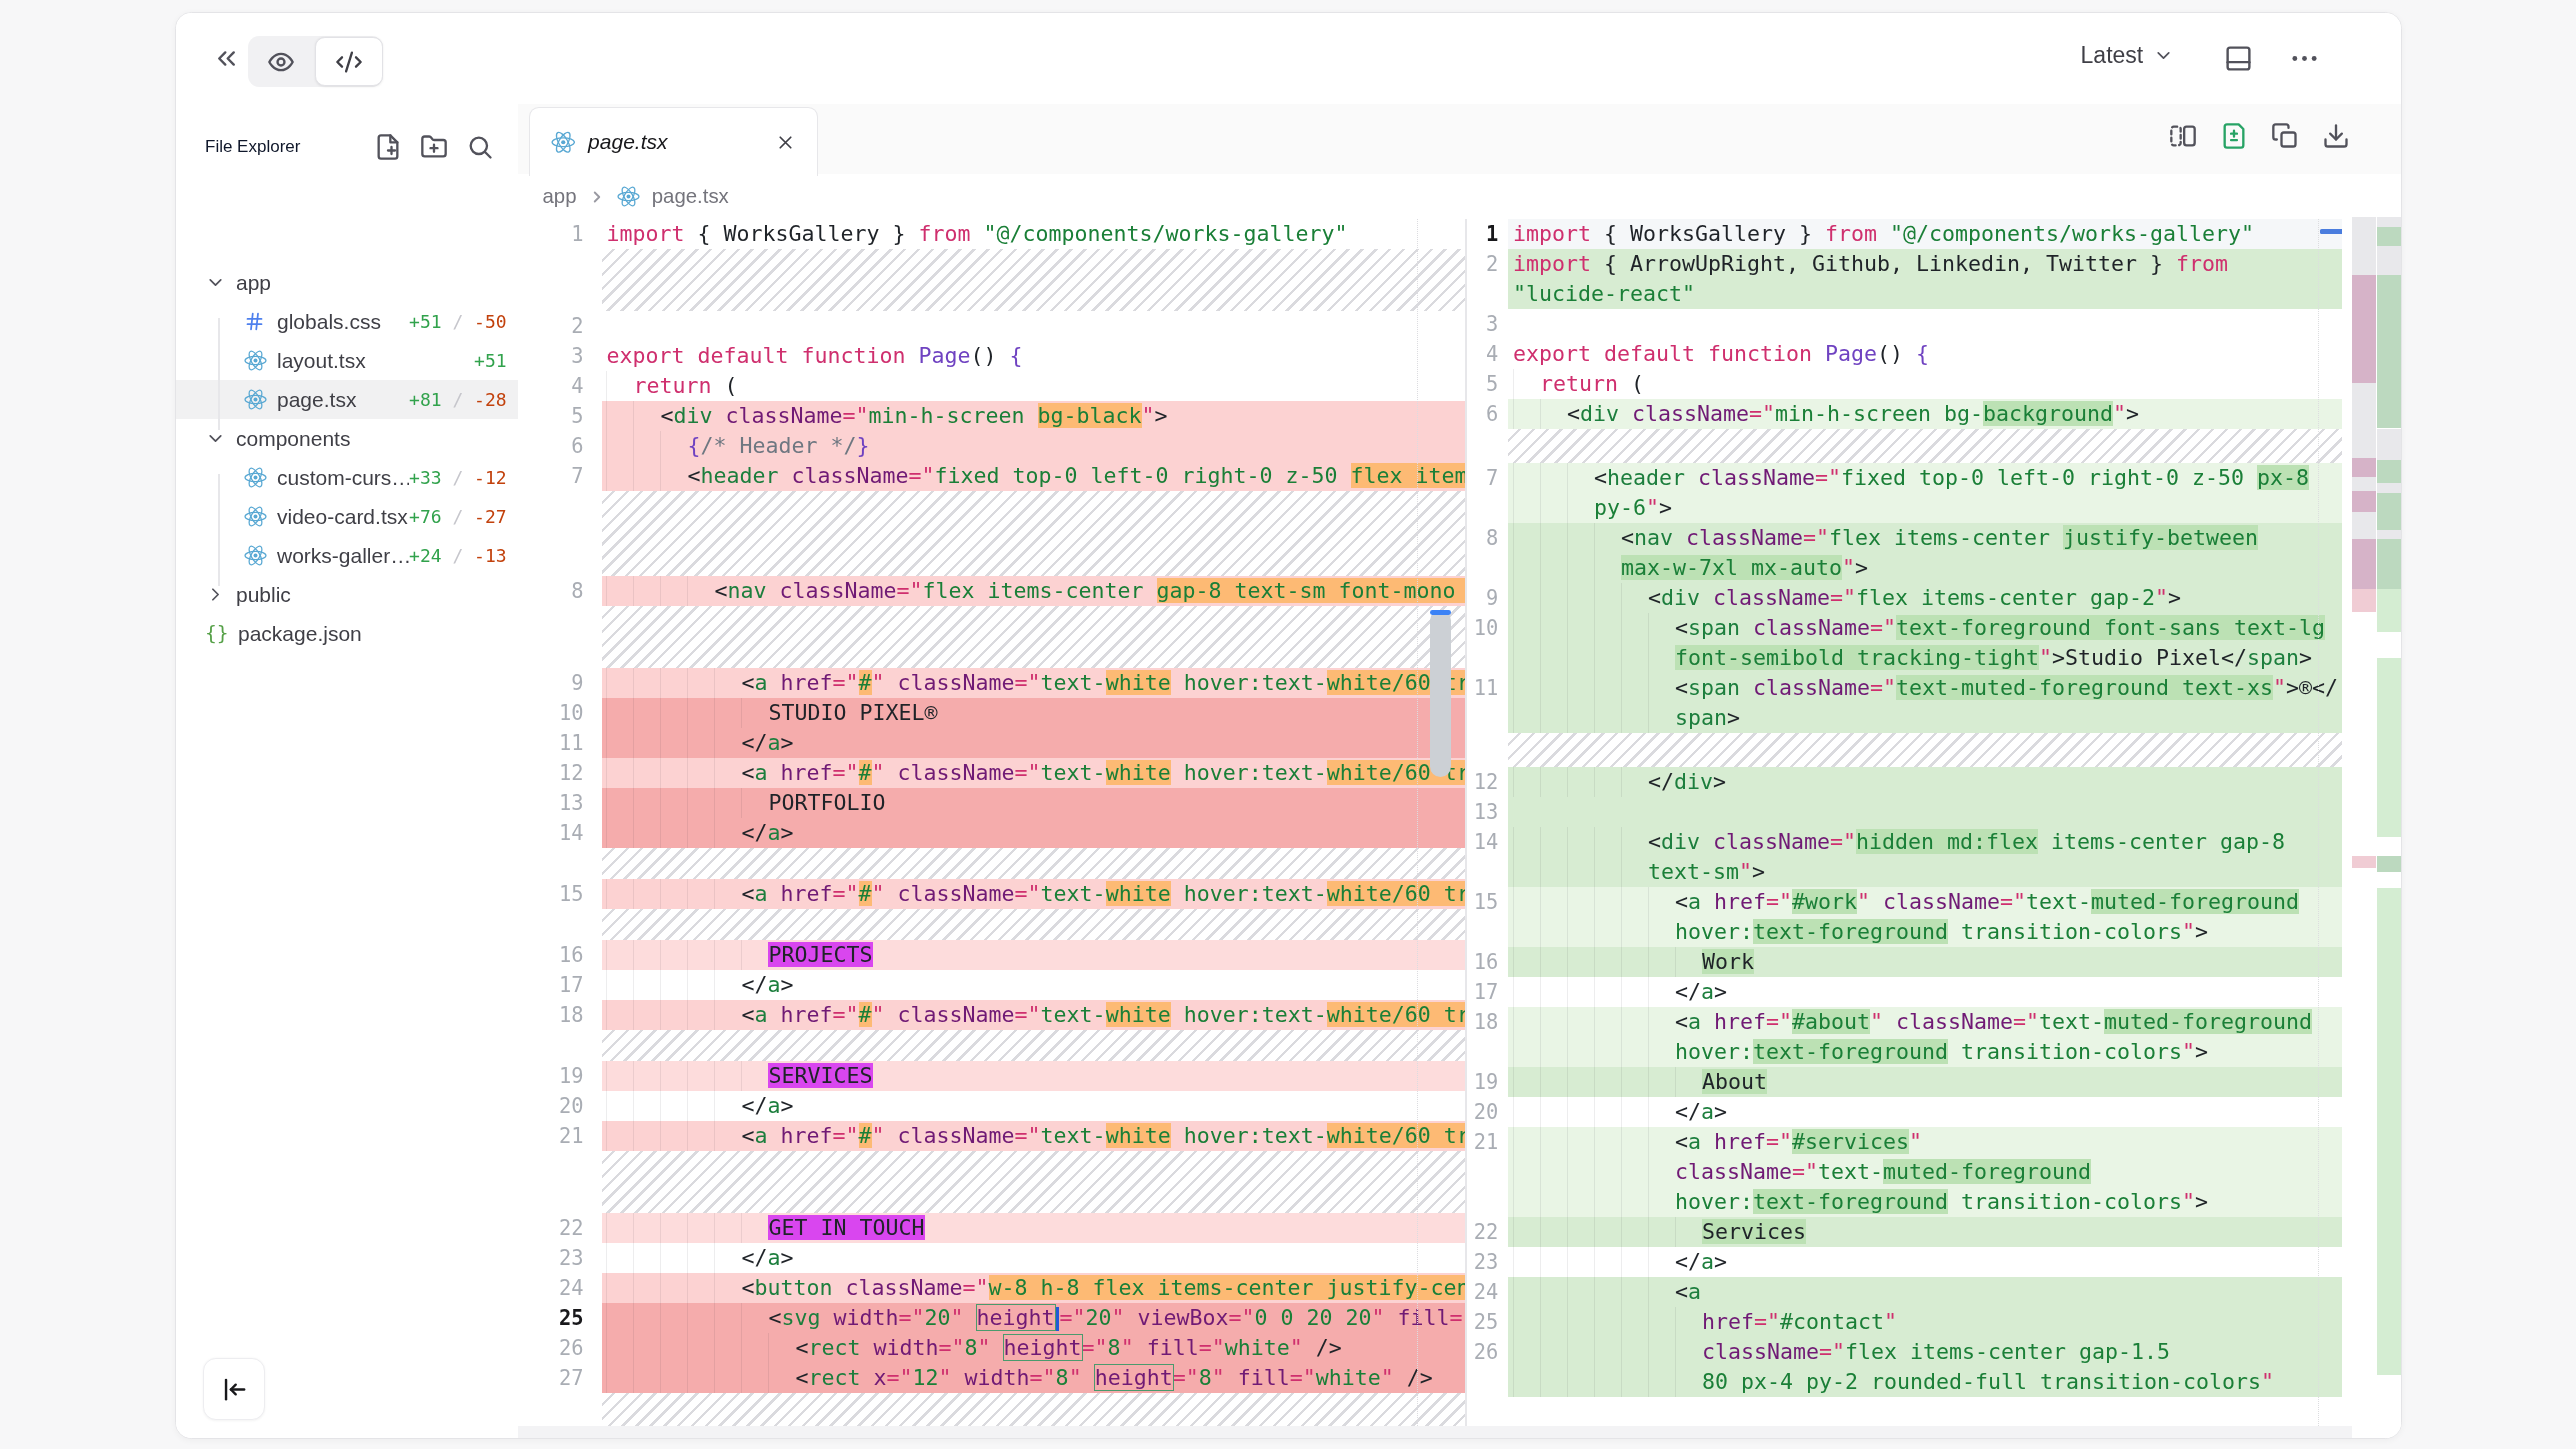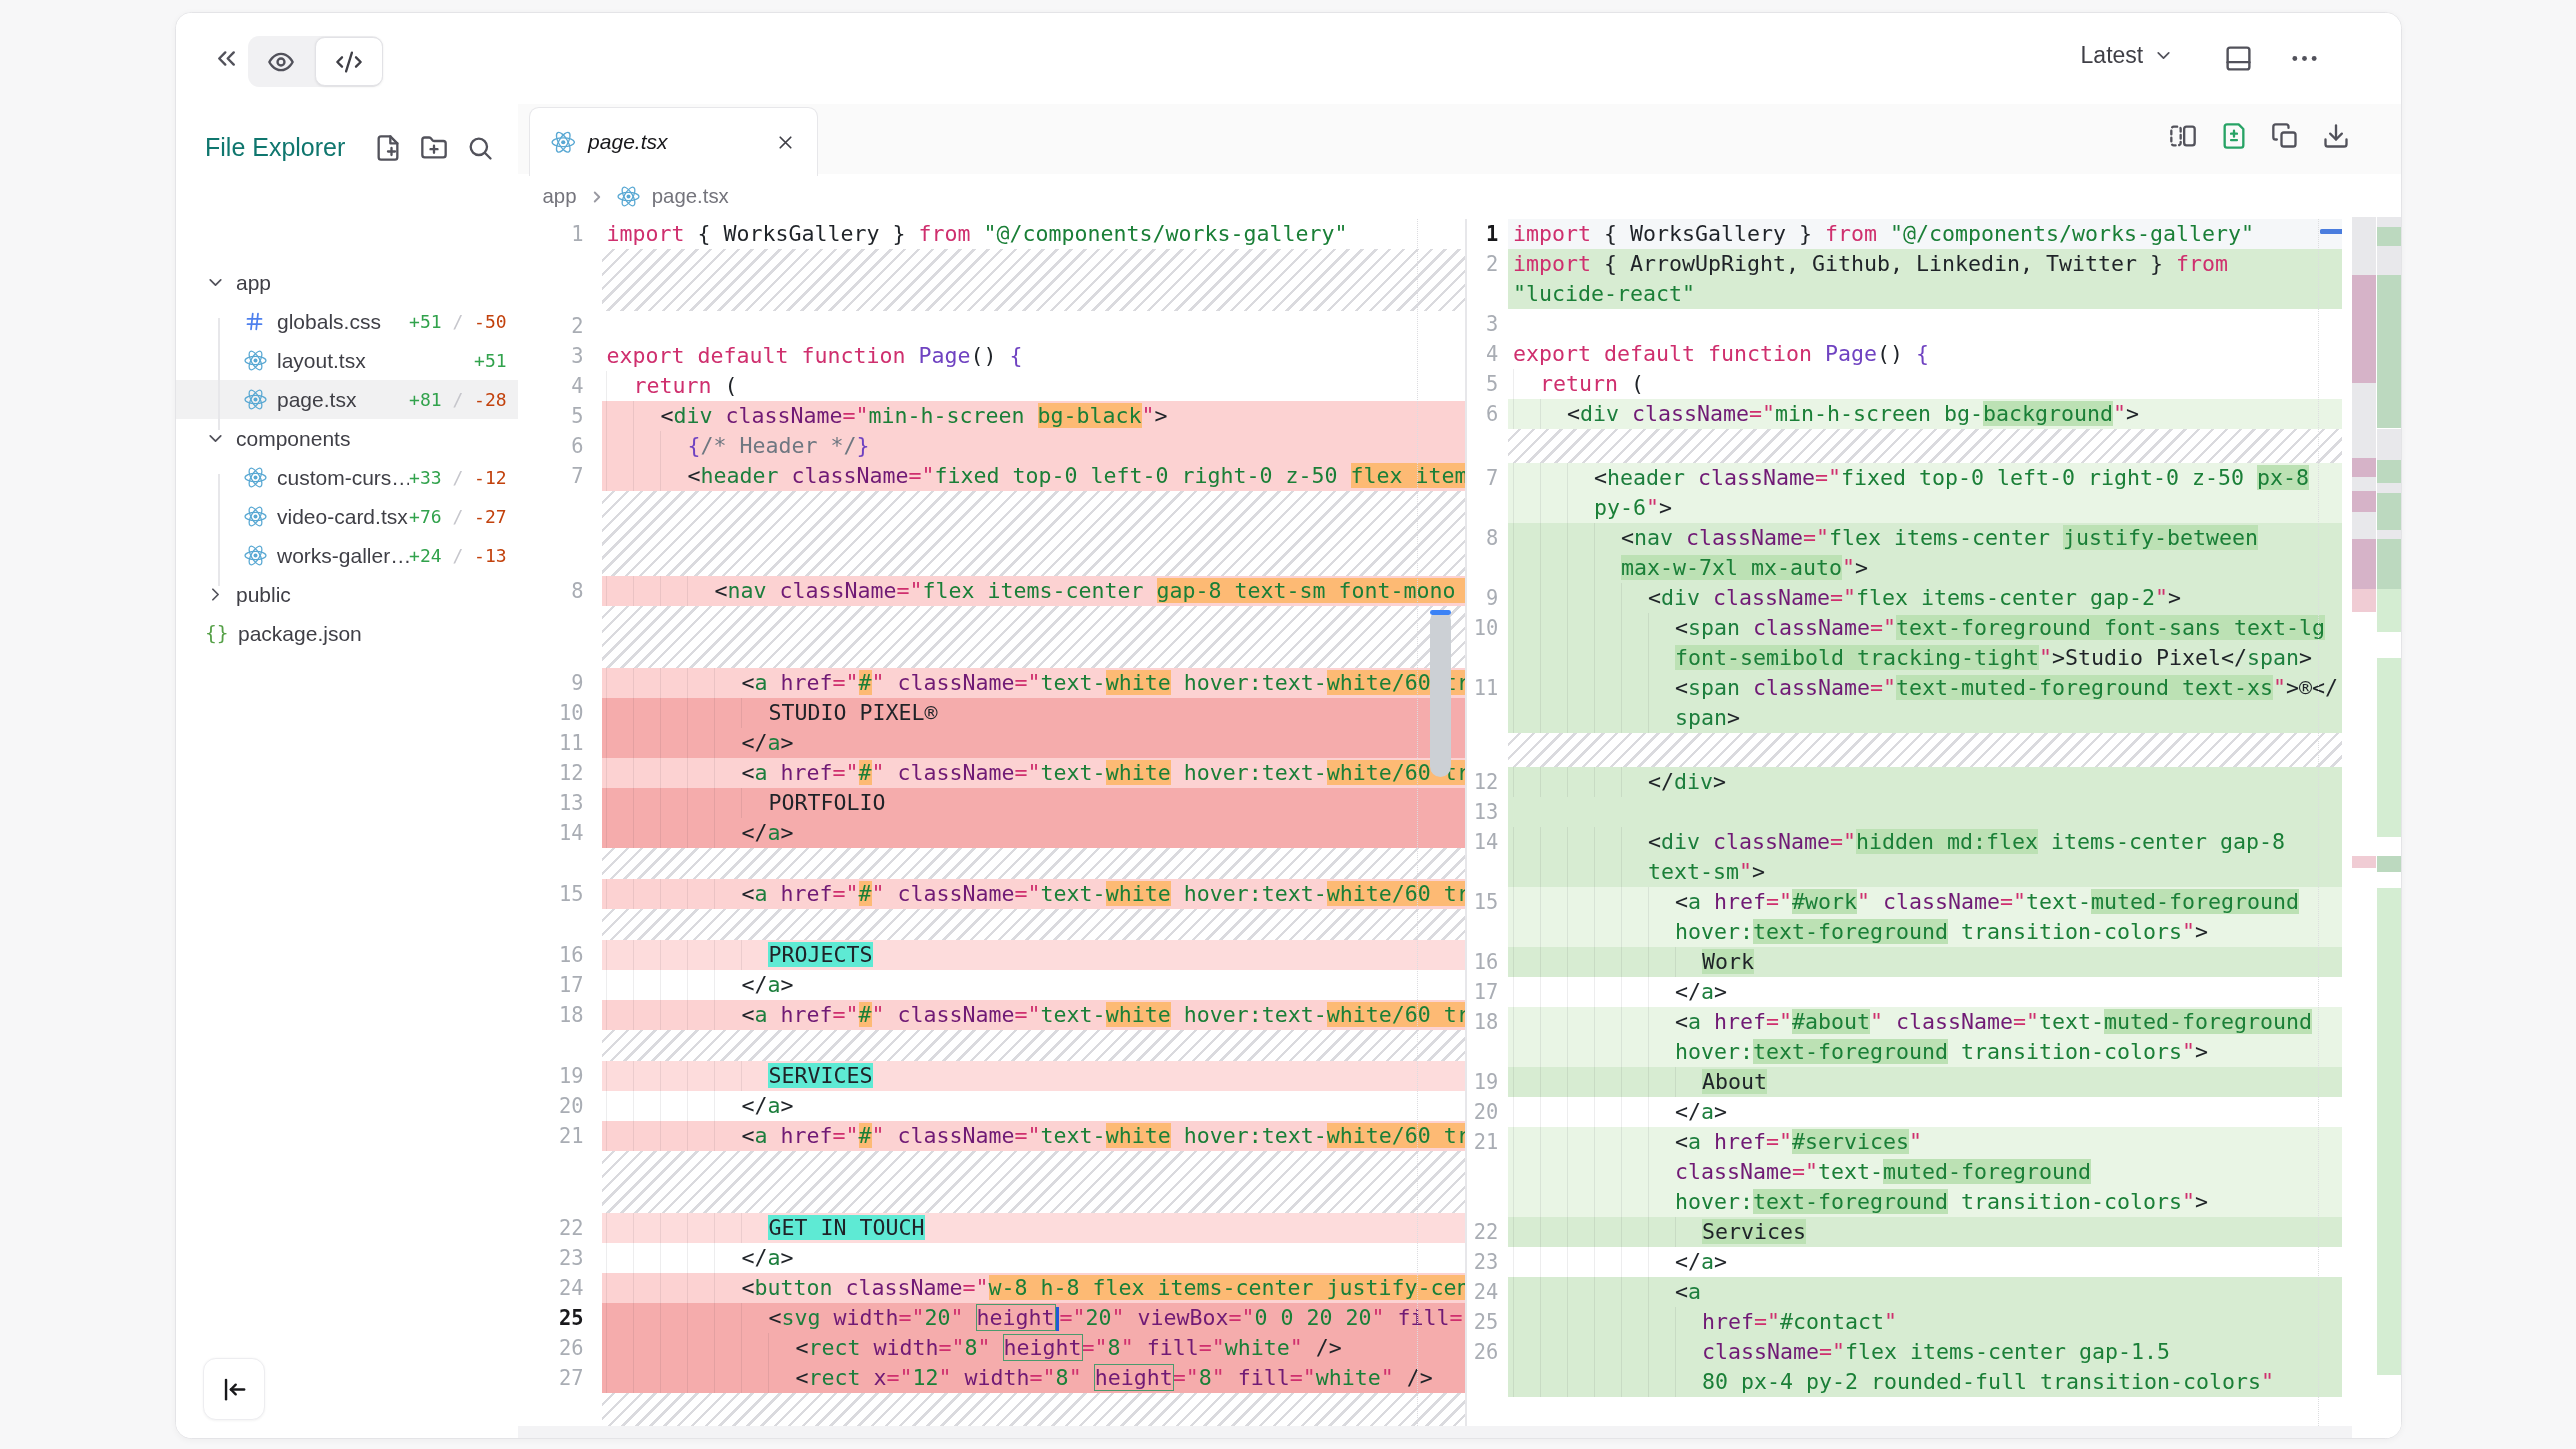--- a/index.html
+++ b/index.html
@@ -8,21 +8,21 @@
   
   .hdr{position:absolute;left:0;top:0;width:100%;height:91px;border-bottom:1.6px solid #e7e7ea;background:#fff;}
   .hdr .ic{position:absolute;color:#52525b;}
   .seg{position:absolute;left:72px;top:23px;width:135px;height:51px;background:#f1f1f3;border-radius:11.4px;display:flex;align-items:center;}
   .seg .cell{width:67px;height:51px;display:flex;align-items:center;justify-content:center;}
   .seg .cell.on{background:#fff;border:1.6px solid #e2e2e6;border-radius:9.8px;box-shadow:0 0.8px 2.4px rgba(0,0,0,.08);height:47px;}
   .latest{position:absolute;right:227px;top:29px;font-size:23px;color:#3f3f46;display:flex;align-items:center;gap:9.8px;}
   
   .sb{position:absolute;left:0;top:91px;width:342px;bottom:0;background:#fff;border-right:1.6px solid #ececef;}
   .sb-h{position:absolute;left:29px;top:29px;right:24.5px;display:flex;align-items:center;}
-  .sb-title{font-size:25px;color:#0f766e;flex:1;}
+  .sb-title{font-size:17px;color:#0f172a;flex:1;}
   .sb-h .ic{margin-left:18px;color:#52525b;cursor:pointer;}
   .tree{position:absolute;left:0;top:159px;right:0;}
   .trow{height:39px;display:flex;align-items:center;padding-left:29px;font-size:21px;color:#3f3f46;cursor:pointer;position:relative;}
   .trow.sel{background:#f1f1f2;}
   .trow .twist{width:31px;display:flex;align-items:center;}
   .trow.lvl1{padding-left:68px;}
   .trow .ficon{width:33px;display:flex;align-items:center;}
   .trow .lbl{flex:1;white-space:nowrap;overflow:hidden;}
   .badge{font-family:"DejaVu Sans Mono",monospace;font-size:18px;padding-right:11.4px;white-space:nowrap;}
   .b-add{color:#31a24c;} .b-sl{color:#c6c6cc;} .b-del{color:#c2410c;}
@@ -46,21 +46,21 @@
   .crow{display:flex;}
   .gut{width:82px;flex:none;text-align:right;padding-right:18px;box-sizing:border-box;color:#a9adb4;font-family:"DejaVu Sans Mono",monospace;font-size:20.4px;line-height:30px;background:#fff;}
   .rp .gut{width:41px;padding-right:9.8px;}
   .gut.gact{color:#18181b;font-weight:bold;}
   .code{flex:1;font-family:"DejaVu Sans Mono",monospace;font-size:21.6px;line-height:30px;white-space:pre;overflow:hidden;padding-left:4.9px;}
   .crow,.code{height:30px;}
   .crow.hrow,.crow.hrow .code{height:auto;}
   .code.hatch{background:repeating-linear-gradient(135deg,#ffffff 0 7.3px,#dadade 7.3px 9.8px);}
   .code.del{background:#fcd2d2;} .code.delL{background:#fddcdc;} .code.delD{background:#f5acac;}
   .code.add{background:#d7ecd2;} .code.addL{background:#e9f5e5;} .code.cur{background:#f5f7f9;}
-  .code.del .hl{background:#fdba74;} .code.delL .hl{background:#5eead4;}
+  .code.del .hl{background:#fdba74;} .code.delL .hl{background:#d946ef;}
   .code.add .hl,.code.addL .hl{background:#bce1b4;}
   .boxed{outline:1.6px solid #4a9a6d;outline-offset:0.8px;}
   .caret{display:inline-block;width:3.3px;height:24.5px;background:#2458d6;vertical-align:middle;margin:0 0.8px;}
   .g{display:inline-block;width:2ch;height:30px;vertical-align:top;border-left:0.8px solid rgba(20,20,40,.08);}
   .k{color:#cf2f6e;} .o{color:#cf2f6e;} .t{color:#1c7e3d;} .a{color:#701a75;} .b{color:#6f42c1;}
   .f{color:#6f42c1;margin-top:40px;} .s{color:#1a7f37;} .c{color:#6e7781;} .p{color:#1f2328;} .x{color:#1f2328;}
   .ruler{position:absolute;top:0;bottom:0;width:0;border-left:1.6px dotted #dcdce0;z-index:2;}
   .vthumb{position:absolute;width:21px;border-radius:10.6px;background:#ccd0d5;z-index:4;}
   .vthumb .cap{position:absolute;left:0;top:0;width:100%;height:4.9px;background:#3b82f6;border-radius:2.4px;}
   .hscroll-strip{position:absolute;left:0;right:49px;bottom:0;height:12.2px;background:#f3f3f5;z-index:3;}

